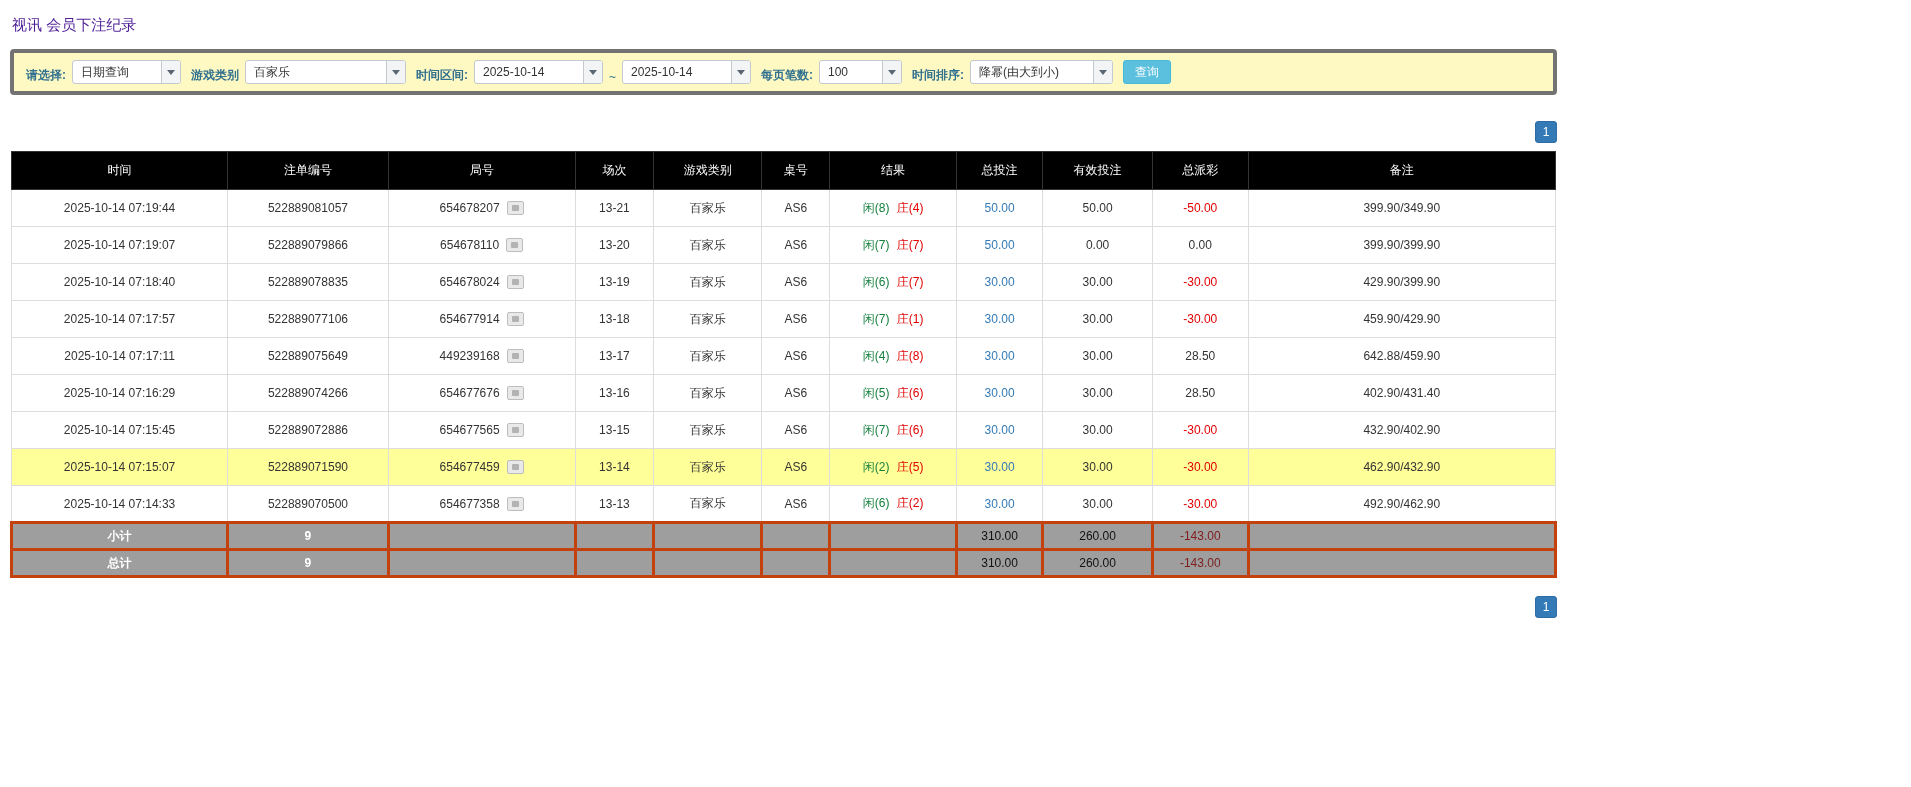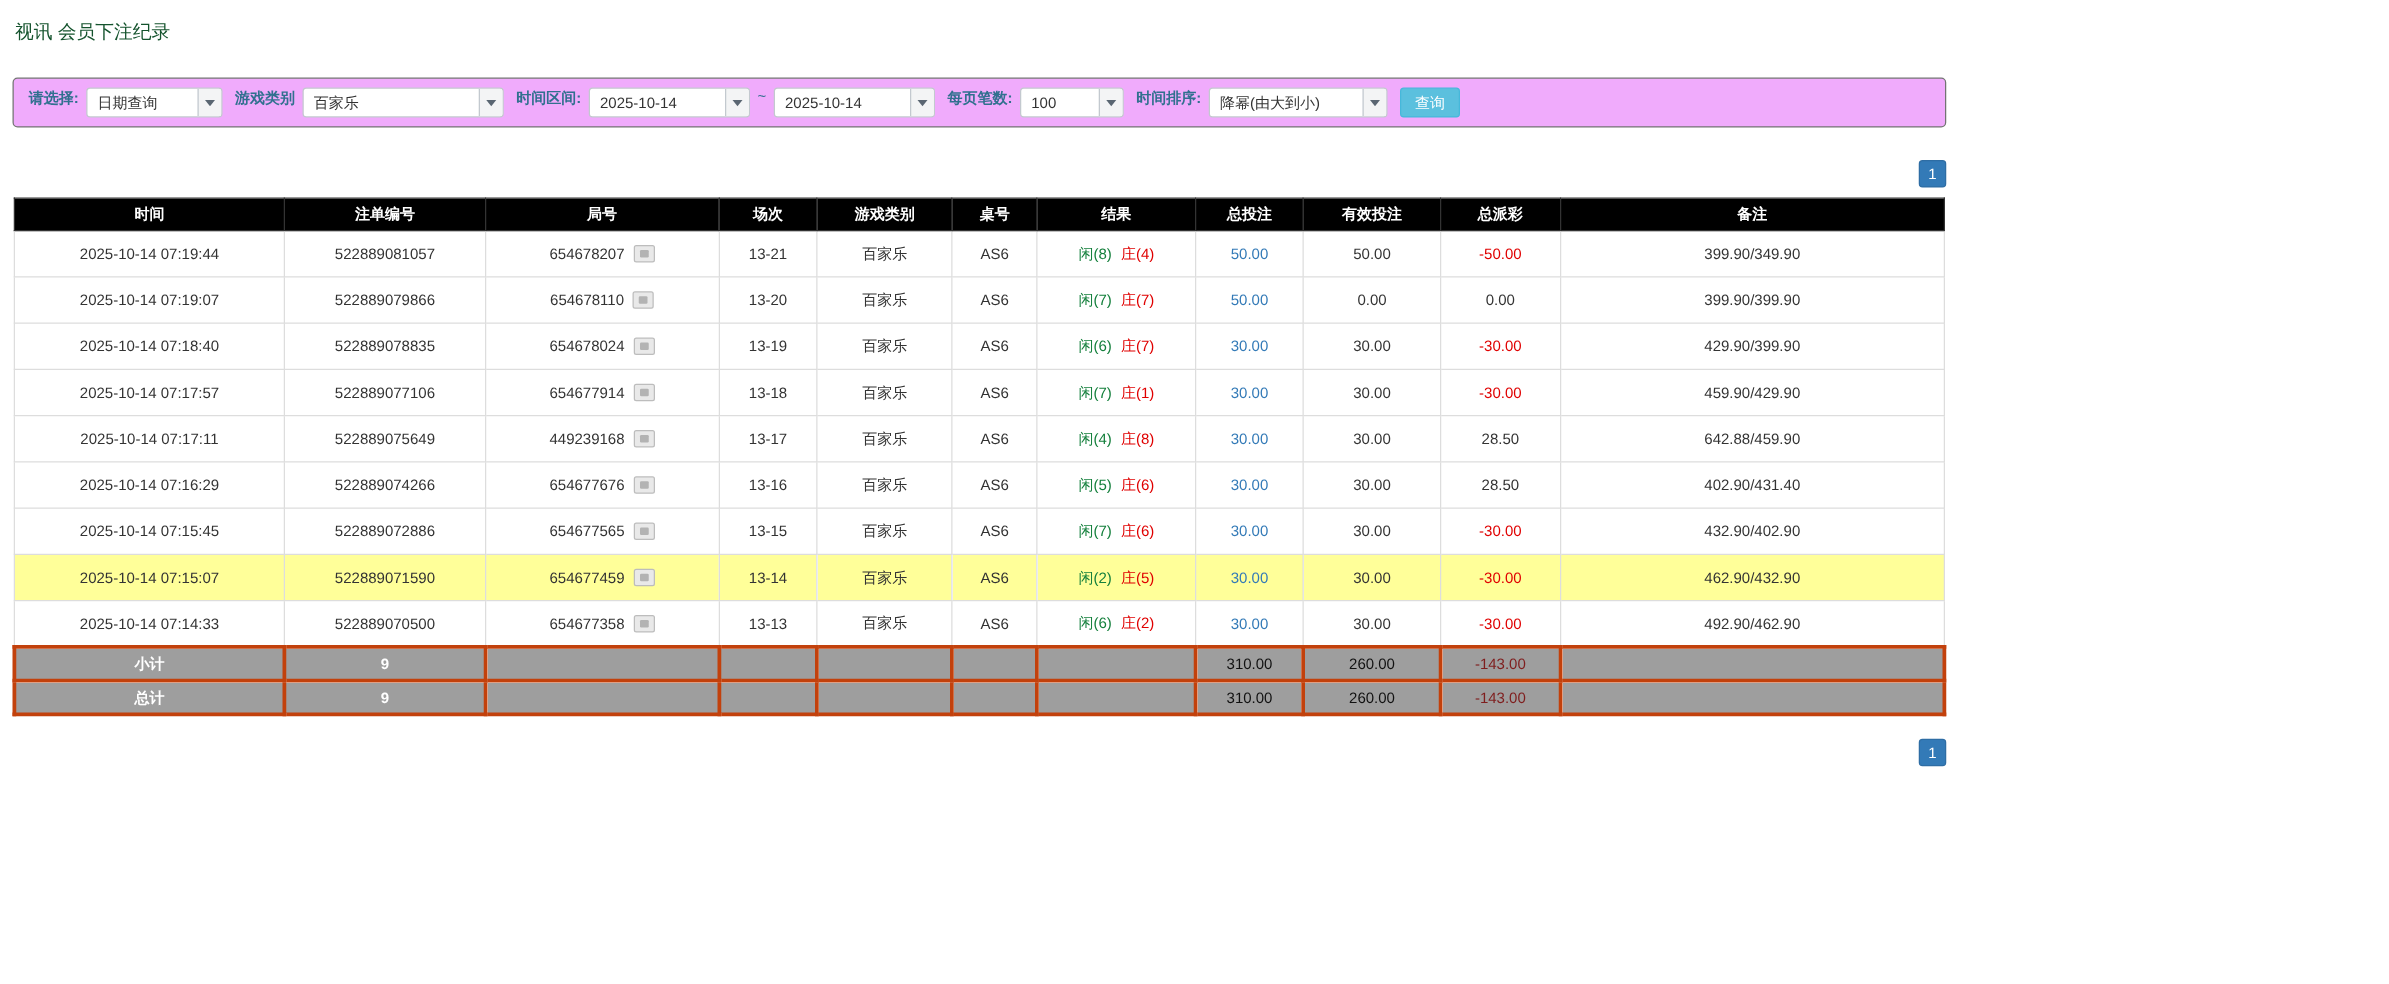--- a/index.html
+++ b/index.html
@@ -4,26 +4,26 @@
 <style>
   *{box-sizing:border-box;margin:0;padding:0}
   html,body{background:#fff}
   body{
     font-family:"Liberation Sans","DejaVu Sans",sans-serif;
     font-size:12px;color:#333;
     width:1911px;min-height:787px;position:relative;
   }
   .container{width:1557px;padding:10px 0 30px 10px}
 
-  .page-title{font-size:15px;color:#14532d;padding:6px 2px 27px 2px}
+  .page-title{font-size:15px;color:#4c1d95;padding:6px 2px 14px 2px}
 
   
   .filter-bar{
-    background:#f0abfc;border:1px solid #737373;border-radius:4px;
-    padding:7px 10px;display:flex;align-items:flex-start;
+    background:#fef9c3;border:4px solid #737373;border-radius:4px;
+    padding:7px 10px;display:flex;align-items:flex-end;
   }
   .flabel{color:#31708f;font-weight:bold;margin:0 6px 0 10px;white-space:nowrap}
   .flabel.first{margin-left:2px}
   .combo{
     display:inline-flex;align-items:stretch;height:24px;
     background:#fff;border:1px solid #c3c9cf;border-radius:3px;overflow:hidden;
   }
   .combo-input{
     border:none;outline:none;background:transparent;height:100%;
     padding:0 8px;font-size:12px;color:#333;font-family:inherit;
@@ -58,22 +58,22 @@
   .pager-bottom{margin-top:18px}
   .page-btn{
     min-width:22px;height:22px;padding:0 6px;border-radius:3px;cursor:pointer;
     background:#337ab7;border:1px solid #2e6da4;color:#fff;
     display:flex;align-items:center;justify-content:center;font-size:12px;text-decoration:none;
   }
 
   
   table{width:100%;border-collapse:collapse;table-layout:fixed}
   thead th{
-    background:#000;color:#fff;font-weight:bold;font-size:12px;
-    height:26px;border:1px solid #333;text-align:center;
+    background:#000;color:#fff;font-weight:normal;font-size:12px;
+    height:38px;border:1px solid #333;text-align:center;
   }
   tbody td{
     border:1px solid #ddd;background:#fff;height:37px;
     text-align:center;padding:0 4px;overflow:hidden;white-space:nowrap;
   }
   tr.hl td{background:#ffff99}
   .round-wrap{display:inline-flex;align-items:center;justify-content:center}
   .replay-icon{
     display:inline-block;width:17px;height:14px;margin-left:7px;
     background:#e9e9e9;border:1px solid #bdbdbd;border-radius:2px;position:relative;cursor:pointer;

